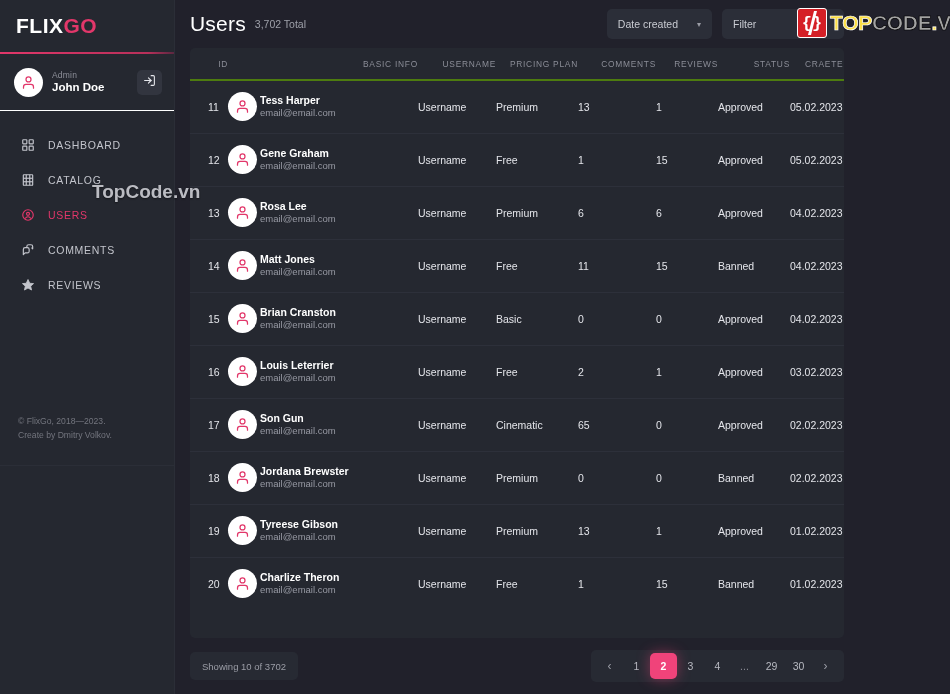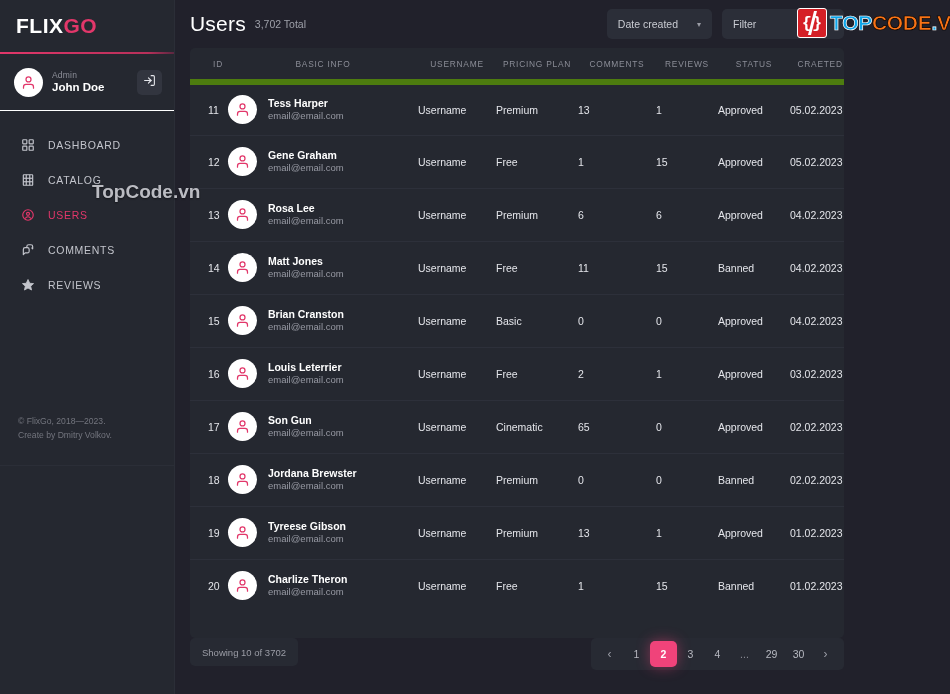--- a/index.html
+++ b/index.html
@@ -129,23 +129,23 @@
     border-radius: 5px;
     flex: 1 1 auto;
     display: flex; flex-direction: column;
     overflow: hidden;
   }
   .tbl { width: 100%; border-collapse: collapse; table-layout: fixed; }
   .tbl th {
     font-size: 8.4px; font-weight: normal;
     color: #8b8d97;
     letter-spacing: .75px;
-    text-align: center;
+    text-align: right;
     padding: 11px 0 10px 0;
-    border-bottom: 6px solid #4d7c0f;
+    border-bottom: 2px solid #4d7c0f;
   }
   .tbl td {
     border-bottom: 1px solid #2d303a;
     font-size: 10.5px;
     color: #e4e5ea;
     padding: 0;
     height: 53px;
     vertical-align: middle;
   }
   .tbl tr:last-child td { border-bottom: none; }
@@ -158,39 +158,39 @@
   .c-status  { width: 72px; }
   .c-date    { width: 88px; }
   .c-act     { width: auto; }
   .basic-cell { display: flex; align-items: center; }
   .avatar-md {
     width: 29px; height: 29px; border-radius: 50%;
     background: #ffffff;
     display: flex; align-items: center; justify-content: center;
     flex: 0 0 29px;
   }
-  .basic-txt { margin-left: 11px; line-height: 1.35; }
+  .basic-txt { margin-left: 3px; line-height: 1.35; }
   .basic-name { font-size: 10.5px; color: #ffffff; font-weight: bold; }
   .basic-mail { font-size: 9.5px; color: #989aa4; }
   .status-approved { color: #2e9e7b; }
   .status-banned { color: #c94a5d; }
   .actions { display: flex; gap: 7px; }
   .act-btn {
     width: 20px; height: 20px; border-radius: 4px;
     display: flex; align-items: center; justify-content: center;
     cursor: pointer;
   }
   .act-lock { background: #24352f; }
   .act-edit { background: #252f3f; }
   .act-del  { background: #38242b; }
 
   
   .footbar {
     height: 56px;
-    display: flex; 
+    display: flex; align-items: center;
     padding: 0 12px 0 15px;
     flex: 0 0 56px;
   }
   .showing-pill {
     height: 28px;
     background: #272a33;
     border-radius: 5px;
     display: flex; align-items: center;
     padding: 0 12px;
     font-size: 9.5px; color: #9b9da6;
@@ -249,22 +249,22 @@
     font-family: "Liberation Mono", monospace;
     position: relative;
   }
   .wm-brace::after {
     content: "";
     position: absolute; left: 13px; top: 2px; bottom: 2px;
     width: 3px; background: #ffffff;
     transform: skewX(-14deg);
   }
   .wm-top { font-size: 21px; font-weight: bold; margin-left: 3px; letter-spacing: -.3px; }
-  .wm-top .r { color: #0ea5e9; margin-top: 8px; -webkit-text-stroke: .7px #ffffff; }
-  .wm-top .w { color: #f97316; margin-top: 36px; -webkit-text-stroke: .7px #000000; }
+  .wm-top .r { color: #fde047; margin-top: 8px; -webkit-text-stroke: .7px #ffffff; }
+  .wm-top .w { color: #a3a3a3; margin-top: 36px; -webkit-text-stroke: .7px #000000; }
 </style>
 </head>
 <body>
 
 <div class="app">
 
   <aside class="sidebar">
 
     <div class="brand">
       <div class="brand-text"><span>FLIX</span><span class="accent">GO</span></div>

